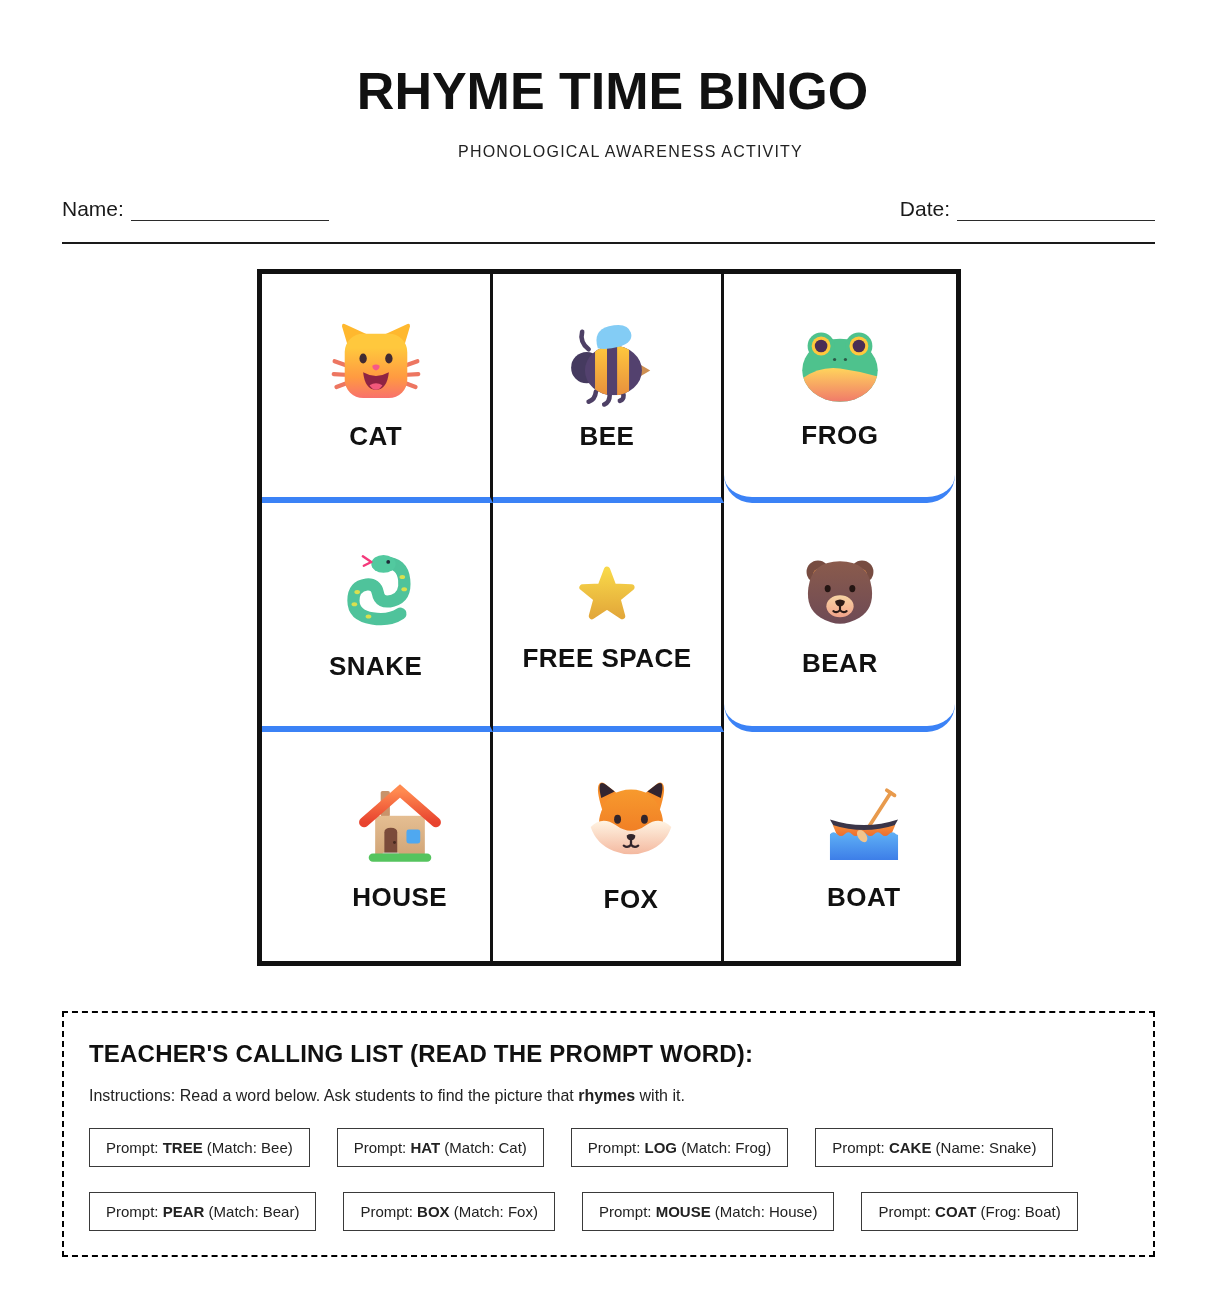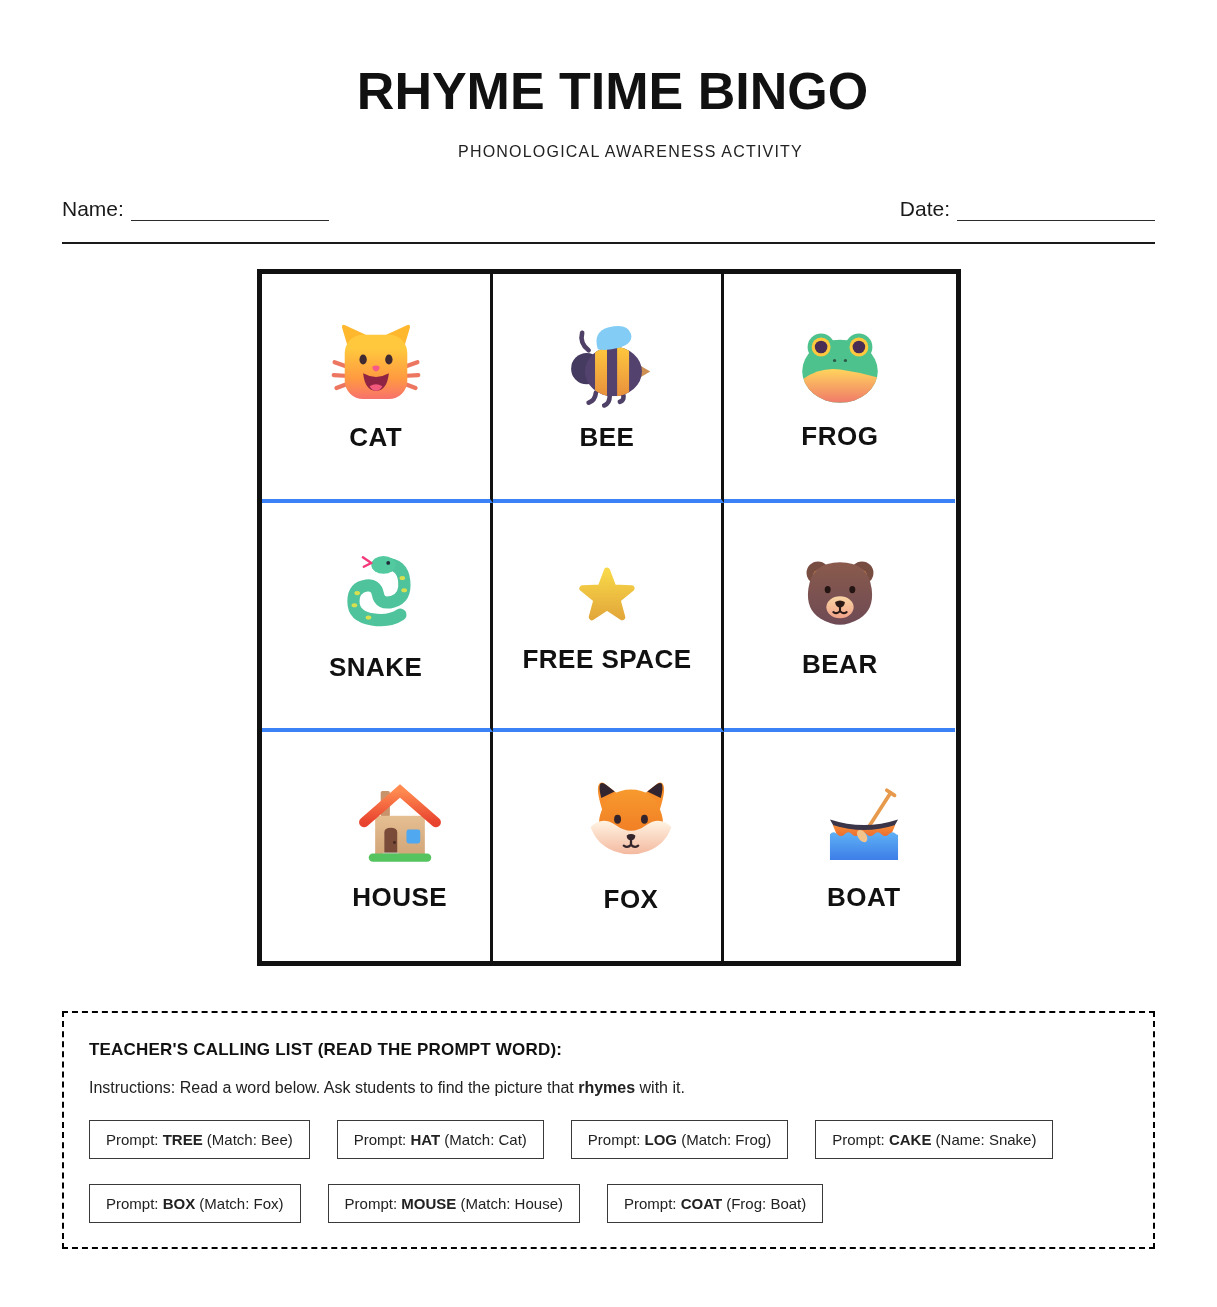--- a/index.html
+++ b/index.html
@@ -31,36 +31,36 @@
   .rule { margin:21px 62px 0; border-top:2.2px solid #1a1a1a; }
 
   .bingo-grid {
     width:704px; margin:25px auto 0;
     border:5px solid #111;
     display:grid; grid-template-columns:repeat(3,1fr);
     background:#fff;
   }
   .bingo-cell {
     height:229px;
-    border-right:3px solid #111; border-bottom:4px solid #3b82f6;
+    border-right:3px solid #111; border-bottom:6px solid #3b82f6;
     display:flex; flex-direction:column; align-items:center; justify-content:center;
     gap:11px;
   }
-  .bingo-cell:nth-child(3n) { border-right:none; }
+  .bingo-cell:nth-child(3n) { border-right:none;border-radius:28px; }
   .bingo-cell:nth-child(n+7) { border-bottom:none;margin-left:48px; }
   .emoji { display:flex; align-items:center; justify-content:center; }
   .cell-label { font-size:26px; font-weight:800; letter-spacing:0.5px; color:#111; }
 
   .teacher-box {
     margin:45px 62px 0;
     border:2.5px dashed #000;
     padding:27px 25px 24px;
     background:#fff;
   }
-  .teacher-heading { font-size:17px; font-weight:800; color:#111; letter-spacing:0.2px; }
+  .teacher-heading { font-size:24px; font-weight:800; color:#111; letter-spacing:0.2px; }
   .teacher-instructions { margin-top:19px; font-size:16px; color:#222; }
   .teacher-instructions b { font-weight:700; }
   .prompt-list { margin-top:23px; display:flex; flex-wrap:wrap; gap:25px 27px; }
   .prompt-box {
     border:1.5px solid #3a3a3a;
     padding:10px 16px;
     font-size:15px; color:#222; white-space:nowrap;
     background:#fff;
   }
   .prompt-box b { font-weight:700; }
@@ -321,17 +321,18 @@
 
 <div class="teacher-box">
   <div class="teacher-heading">TEACHER'S CALLING LIST (READ THE PROMPT WORD):</div>
   <div class="teacher-instructions"><span>Instructions: Read a word below. Ask students to find the picture that </span><b>rhymes</b><span> with it.</span></div>
 
   <div class="prompt-list">
     <div class="prompt-box"><span>Prompt: </span><b>TREE</b><span> (Match: Bee)</span></div>
     <div class="prompt-box"><span>Prompt: </span><b>HAT</b><span> (Match: Cat)</span></div>
     <div class="prompt-box"><span>Prompt: </span><b>LOG</b><span> (Match: Frog)</span></div>
     <div class="prompt-box"><span>Prompt: </span><b>CAKE</b><span> (Name: Snake)</span></div>
+    <div class="prompt-box"><span>Prompt: </span><b>PEAR</b><span> (Match: Bear)</span></div>
     <div class="prompt-box"><span>Prompt: </span><b>BOX</b><span> (Match: Fox)</span></div>
     <div class="prompt-box"><span>Prompt: </span><b>MOUSE</b><span> (Match: House)</span></div>
     <div class="prompt-box"><span>Prompt: </span><b>COAT</b><span> (Frog: Boat)</span></div>
   </div>
 </div>
 
 </body></html>

